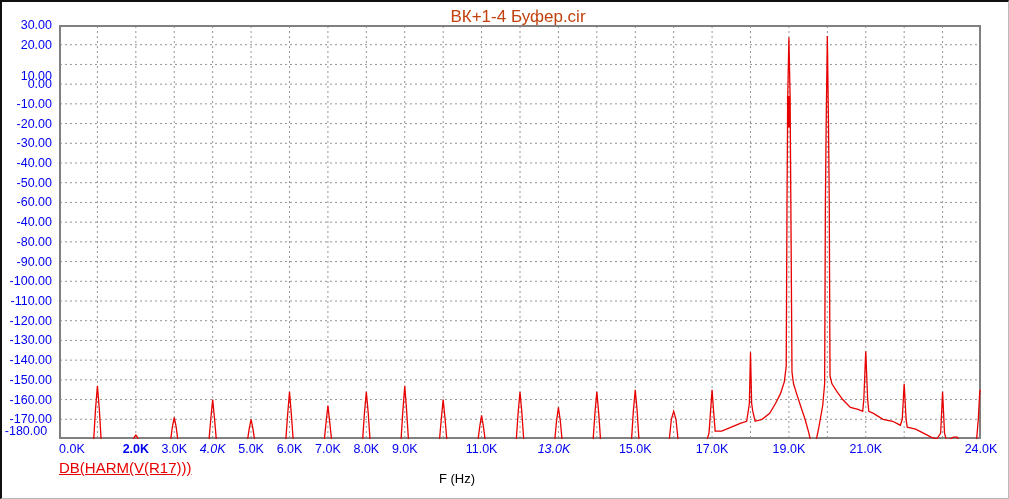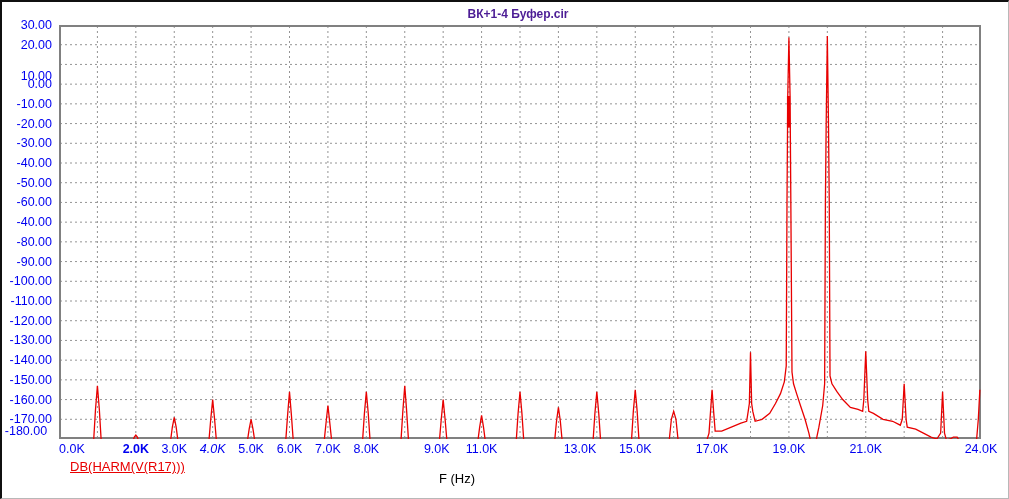--- a/index.html
+++ b/index.html
@@ -10,34 +10,34 @@
     border-top:2px solid #101010;
     border-left:2px solid #101010;
     border-right:1px solid #b8b8b8;
     border-bottom:1px solid #b8b8b8;
     box-sizing:border-box;
     font-family:"Liberation Sans", sans-serif;
     overflow:hidden;
   }
   .chart-title{
     position:absolute; top:5px; left:516px; transform:translateX(-50%);
-    font-size:12px; color:#4c1d95; white-space:nowrap;font-weight:bold;
+    font-size:17px; color:#c2410c; white-space:nowrap;
   }
   #plot-svg{ position:absolute; left:57px; top:23px; }
   .y-tick-label{
     position:absolute; right:956px; width:52px; text-align:right;
     font-size:12.5px; color:#0000f0; line-height:14px; white-space:nowrap;padding-left:27px;
   }
   .x-tick-label{
     position:absolute; font-size:12.5px; color:#0000f0; line-height:14px;
     white-space:nowrap;
   }
   .legend-label{
-    position:absolute; left:68px; top:457px;
-    font-size:13px; color:#e80000; text-decoration:underline; white-space:nowrap;
+    position:absolute; left:57px; top:457px;
+    font-size:15px; color:#e80000; text-decoration:underline; white-space:nowrap;
   }
   .x-axis-title{
     position:absolute; left:455px; top:469px; transform:translateX(-50%);
     font-size:13px; color:#000000; white-space:nowrap;
   }
 </style>
 </head>
 <body>
 
 <div id="app">
@@ -118,23 +118,23 @@
     </div>
   <div id="x-labels">
       <div class="x-tick-label" style="top: 440px; left: 57px;">0.0K</div>
       <div class="x-tick-label" style="top: 440px; left: 133.833px; transform: translateX(-50%); font-weight: bold;">2.0K</div>
       <div class="x-tick-label" style="top: 440px; left: 172.25px; transform: translateX(-50%);">3.0K</div>
       <div class="x-tick-label" style="top: 440px; left: 210.667px; transform: translateX(-50%); font-style: italic;">4.0K</div>
       <div class="x-tick-label" style="top: 440px; left: 249.083px; transform: translateX(-50%);">5.0K</div>
       <div class="x-tick-label" style="top: 440px; left: 287.5px; transform: translateX(-50%);">6.0K</div>
       <div class="x-tick-label" style="top: 440px; left: 325.917px; transform: translateX(-50%);">7.0K</div>
       <div class="x-tick-label" style="top: 440px; left: 364.333px; transform: translateX(-50%);">8.0K</div>
-      <div class="x-tick-label" style="top: 440px; left: 402.75px; transform: translateX(-50%); margin-left: 32px;">9.0K</div>
+      <div class="x-tick-label" style="top: 440px; left: 402.75px; transform: translateX(-50%);">9.0K</div>
       <div class="x-tick-label" style="top: 440px; left: 479.583px; transform: translateX(-50%);">11.0K</div>
-      <div class="x-tick-label" style="top: 440px; left: 578px; transform: translateX(-50%);">13.0K</div>
+      <div class="x-tick-label" style="top: 440px; left: 552px; transform: translateX(-50%); font-style: italic;">13.0K</div>
       <div class="x-tick-label" style="top: 440px; left: 633.25px; transform: translateX(-50%);">15.0K</div>
       <div class="x-tick-label" style="top: 440px; left: 710.083px; transform: translateX(-50%);">17.0K</div>
       <div class="x-tick-label" style="top: 440px; left: 786.917px; transform: translateX(-50%);">19.0K</div>
       <div class="x-tick-label" style="top: 440px; left: 863.75px; transform: translateX(-50%);">21.0K</div>
       <div class="x-tick-label" style="top: 440px; left: 979px; transform: translateX(-50%);">24.0K</div>
     </div>
 
   <div class="legend-label">DB(HARM(V(R17)))</div>
 
   <div class="x-axis-title">F (Hz)</div>

